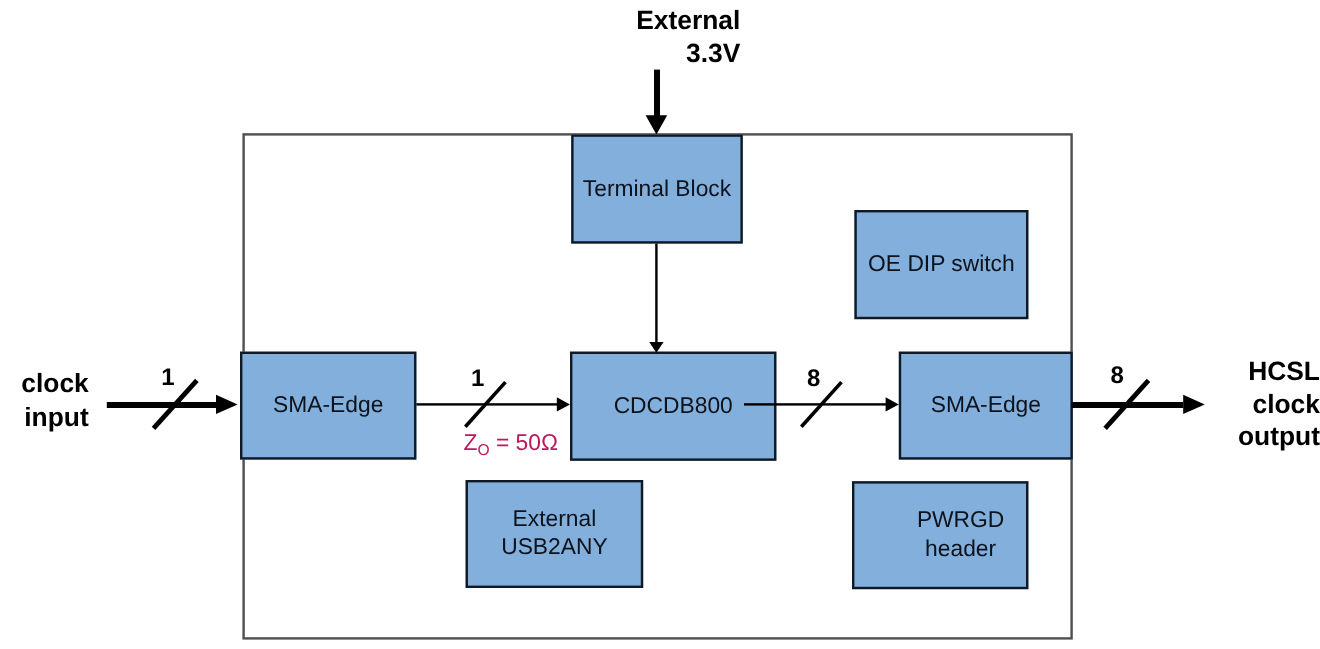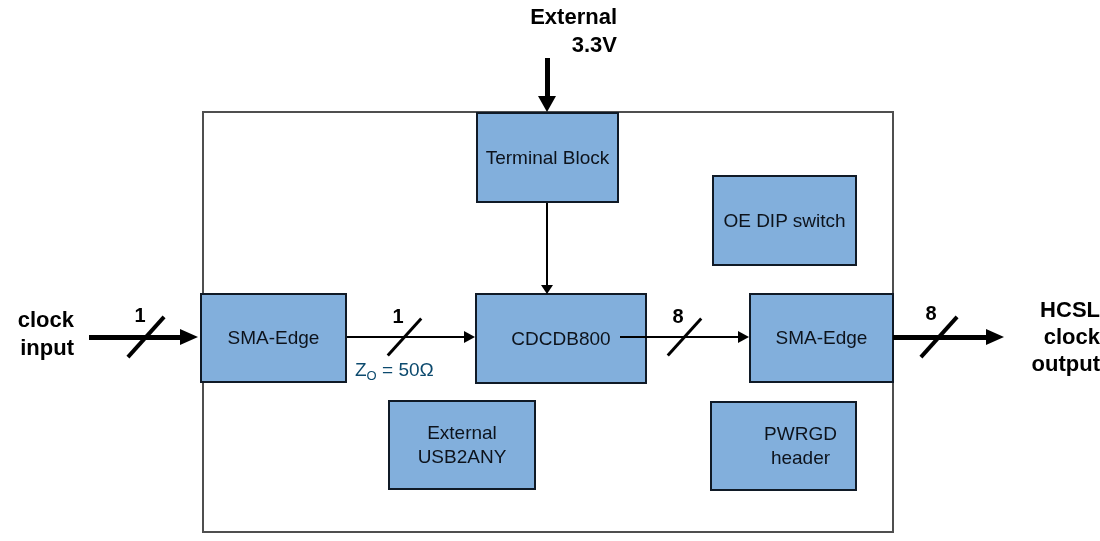--- a/index.html
+++ b/index.html
@@ -77,22 +77,22 @@
   .bus-num {
     position: absolute;
     font-weight: bold;
     font-size: 20px;
     width: 20px;
     text-align: center;
   }
   .z-label {
     position: absolute;
     font-size: 19px;
-    text-align: left;
-    color: #0c4a6e;
+    text-align: right;
+    color: #be185d;
   }
   .z-label sub {
     font-size: 13px;
     vertical-align: -4px;
   }
 </style>
 </head>
 <body>
 
 <div class="canvas">

